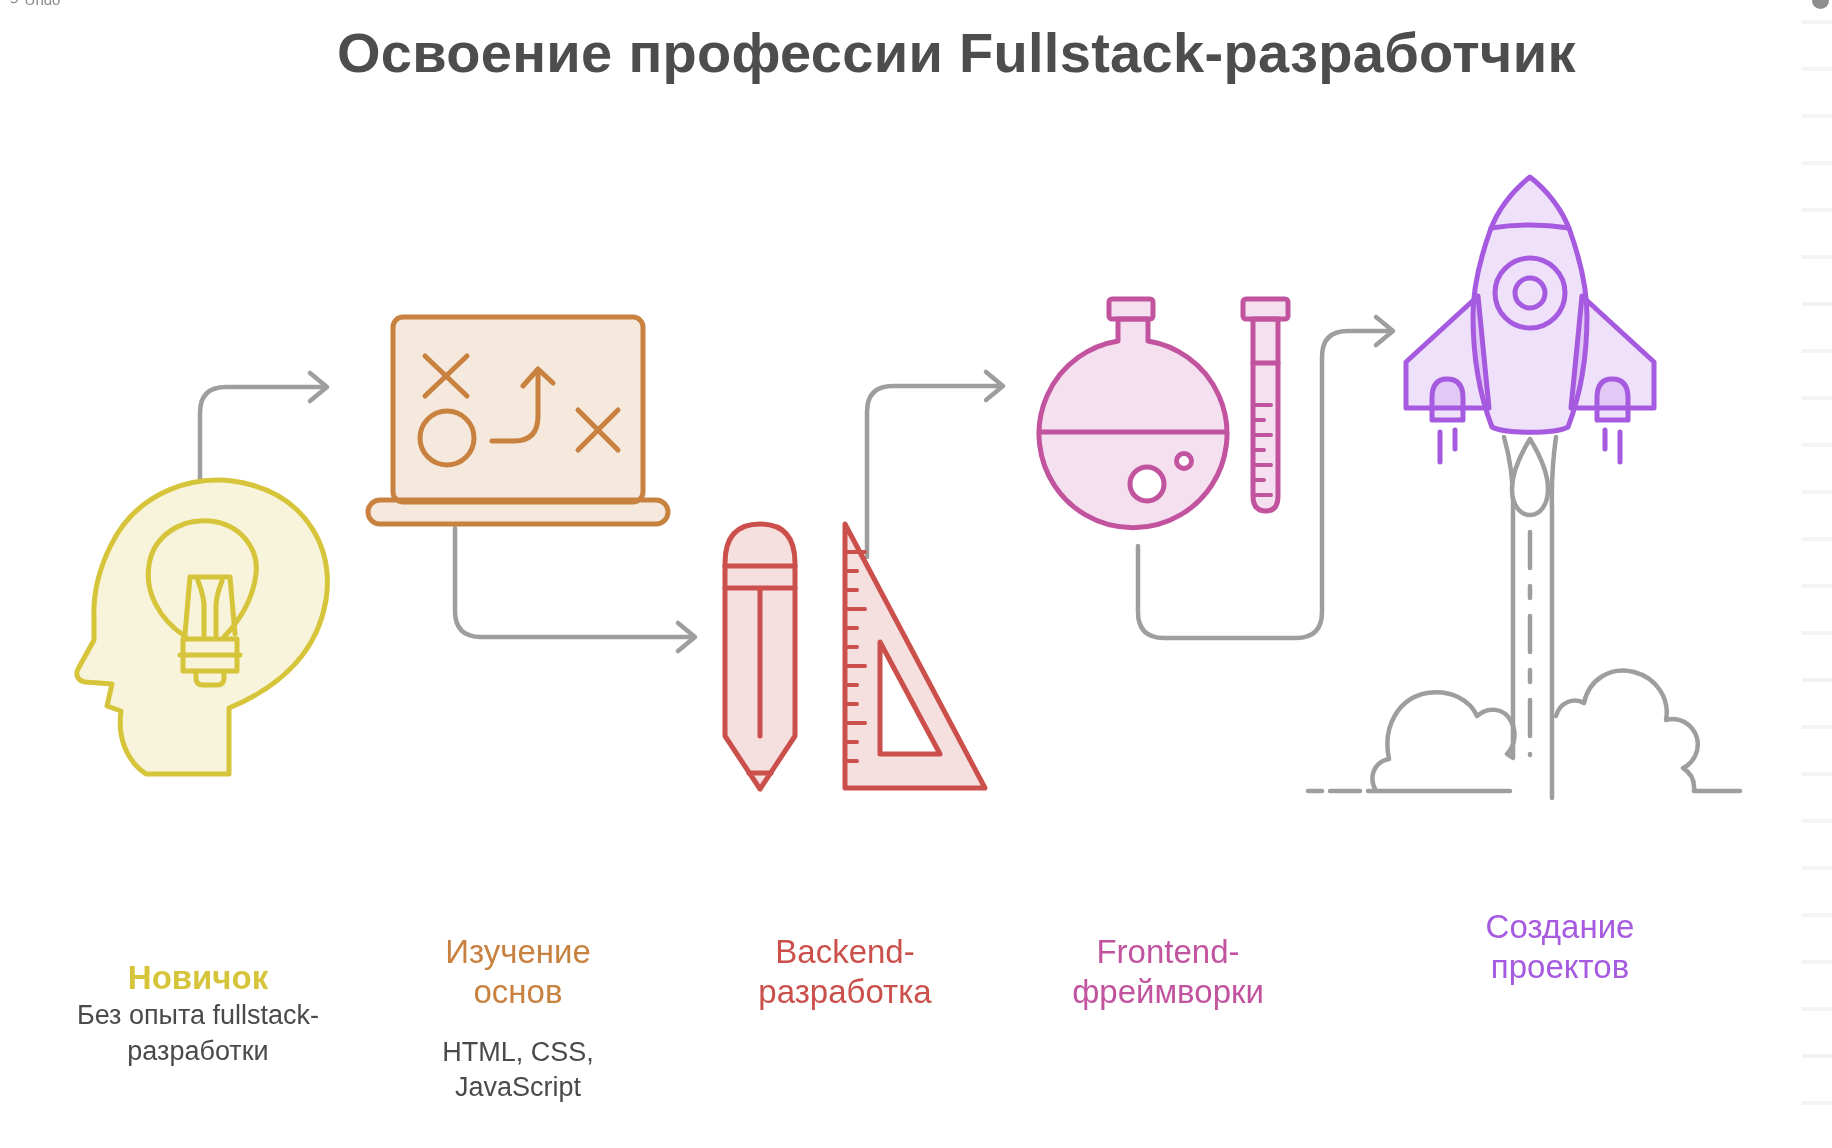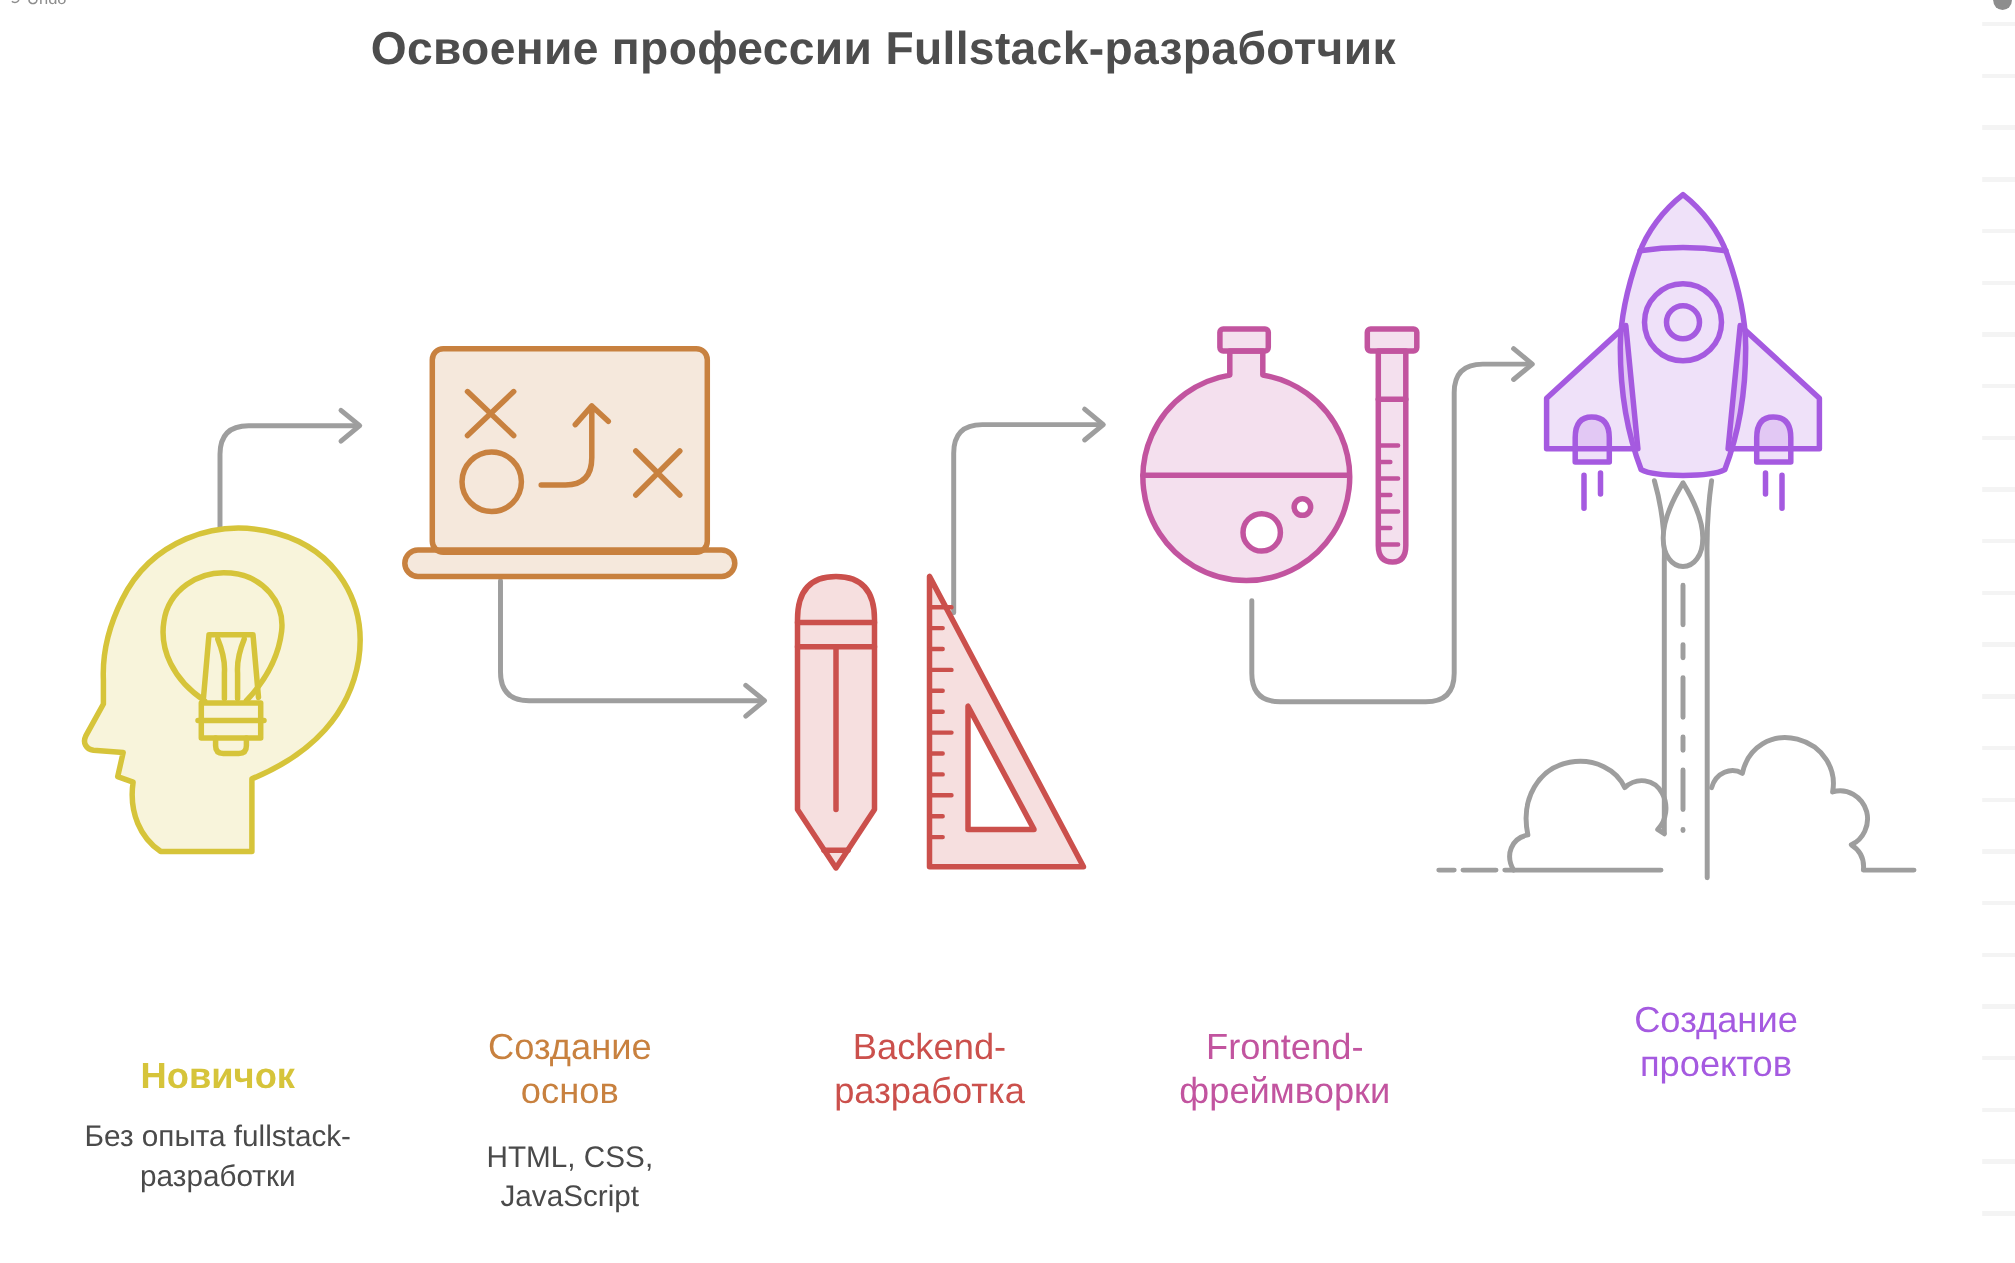--- a/index.html
+++ b/index.html
@@ -1,27 +1,27 @@
 <!DOCTYPE html>
 <html><head>
 <meta charset="utf-8">
 <style>
   html,body{margin:0;padding:0;background:#ffffff;}
   body{font-family:"Liberation Sans", sans-serif;}
   .canvas{position:relative;width:1832px;height:1148px;overflow:hidden;background:#ffffff;}
   .diagram-svg{position:absolute;left:0;top:0;}
-  .main-title{position:absolute;left:337px;top:20px;font-size:42px;font-weight:700;color:#4d4d4d;letter-spacing:.3px;white-space:nowrap;}
+  .main-title{position:absolute;left:337px;top:20px;font-size:56px;font-weight:700;color:#4d4d4d;letter-spacing:.3px;white-space:nowrap;}
   .undo-hint{position:absolute;top:-10px;left:6px;color:#8d8d8d;font-size:15px;display:flex;gap:6px;align-items:center;}
   .corner-blob{position:absolute;top:-8px;right:3px;width:17px;height:17px;background:#8d8d8d;border-radius:50% 50% 50% 50%;}
   .ruler-marks{position:absolute;right:0;top:20px;bottom:0;width:30px;
     background:repeating-linear-gradient(to bottom,#f4f4f4 0 4px,transparent 4px 47px);}
   .stage{position:absolute;text-align:center;transform:translateX(-50%);}
   .stage-title{font-size:33px;font-weight:500;line-height:1.22;margin:0 auto;}
   .stage-desc{font-size:27px;font-weight:400;color:#4a4a4a;line-height:1.32;margin:22px auto 0;}
-  .s1{left:198px;top:958px}.s1 .stage-title{width:220px}.s1 .stage-desc{width:280px;margin-top:18px}
+  .s1{left:198px;top:958px}.s1 .stage-title{width:220px}.s1 .stage-desc{width:280px;margin-top:0}
   .s2{left:518px;top:932px}.s2 .stage-title{width:160px}.s2 .stage-desc{width:175px}
   .s3{left:845px;top:932px}.s3 .stage-title{width:200px}.s3 .stage-desc{width:235px}
   .s4{left:1168px;top:932px}.s4 .stage-title{width:200px}.s4 .stage-desc{width:225px}
   .s5{left:1560px;top:907px}.s5 .stage-title{width:175px}.s5 .stage-desc{width:185px}
 </style>
 </head>
 <body>
 
 <div class="canvas">
 
@@ -109,21 +109,21 @@
       <path d="M 1597 420 V 398 Q 1597 379 1612 379 Q 1628 379 1628 398 V 420 Z"></path>
       <path fill="none" d="M 1440 432 V 462 M 1455 430 V 449 M 1605 430 V 449 M 1620 432 V 462"></path>
     </g>
   </svg>
 
   <div class="stage s1">
     <div class="stage-title" style="color: rgb(214, 196, 58); font-weight: bold;">Новичок</div>
     <div class="stage-desc">Без опыта fullstack-разработки</div>
   </div>
   <div class="stage s2">
-    <div class="stage-title" style="color: rgb(200, 129, 63);">Создание основ</div>
+    <div class="stage-title" style="color: rgb(200, 129, 63);">Изучение основ</div>
     <div class="stage-desc">HTML, CSS, JavaScript</div>
   </div>
   <div class="stage s3">
     <div class="stage-title" style="color: rgb(203, 80, 76);">Backend-разработка</div>
   </div>
   <div class="stage s4">
     <div class="stage-title" style="color: rgb(194, 84, 159);">Frontend-фреймворки</div>
   </div>
   <div class="stage s5">
     <div class="stage-title" style="color: rgb(165, 90, 224);">Создание проектов</div>

